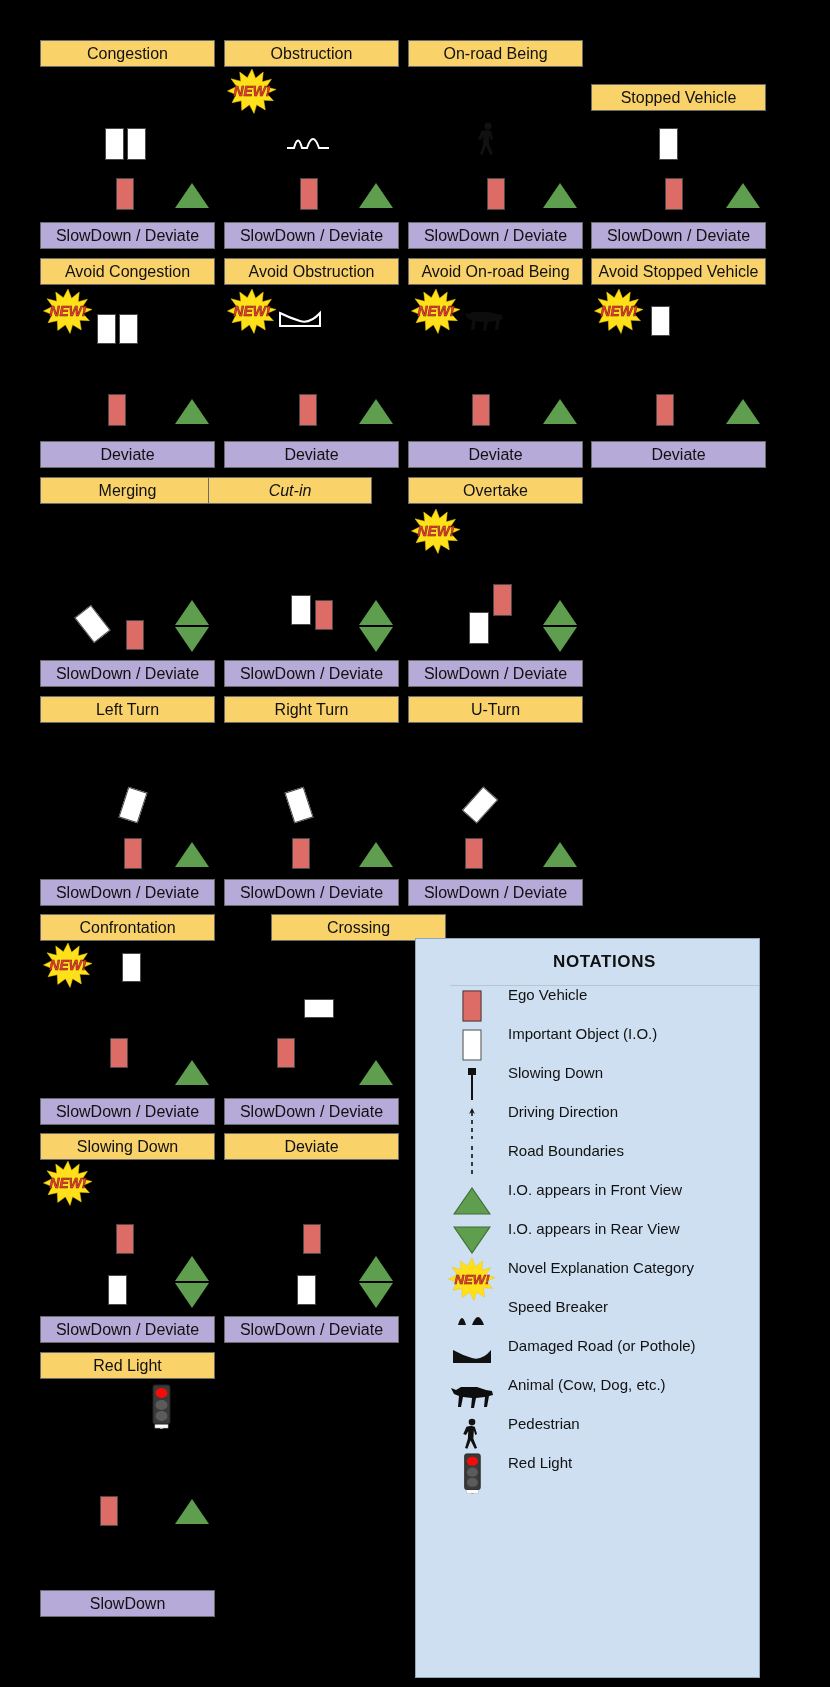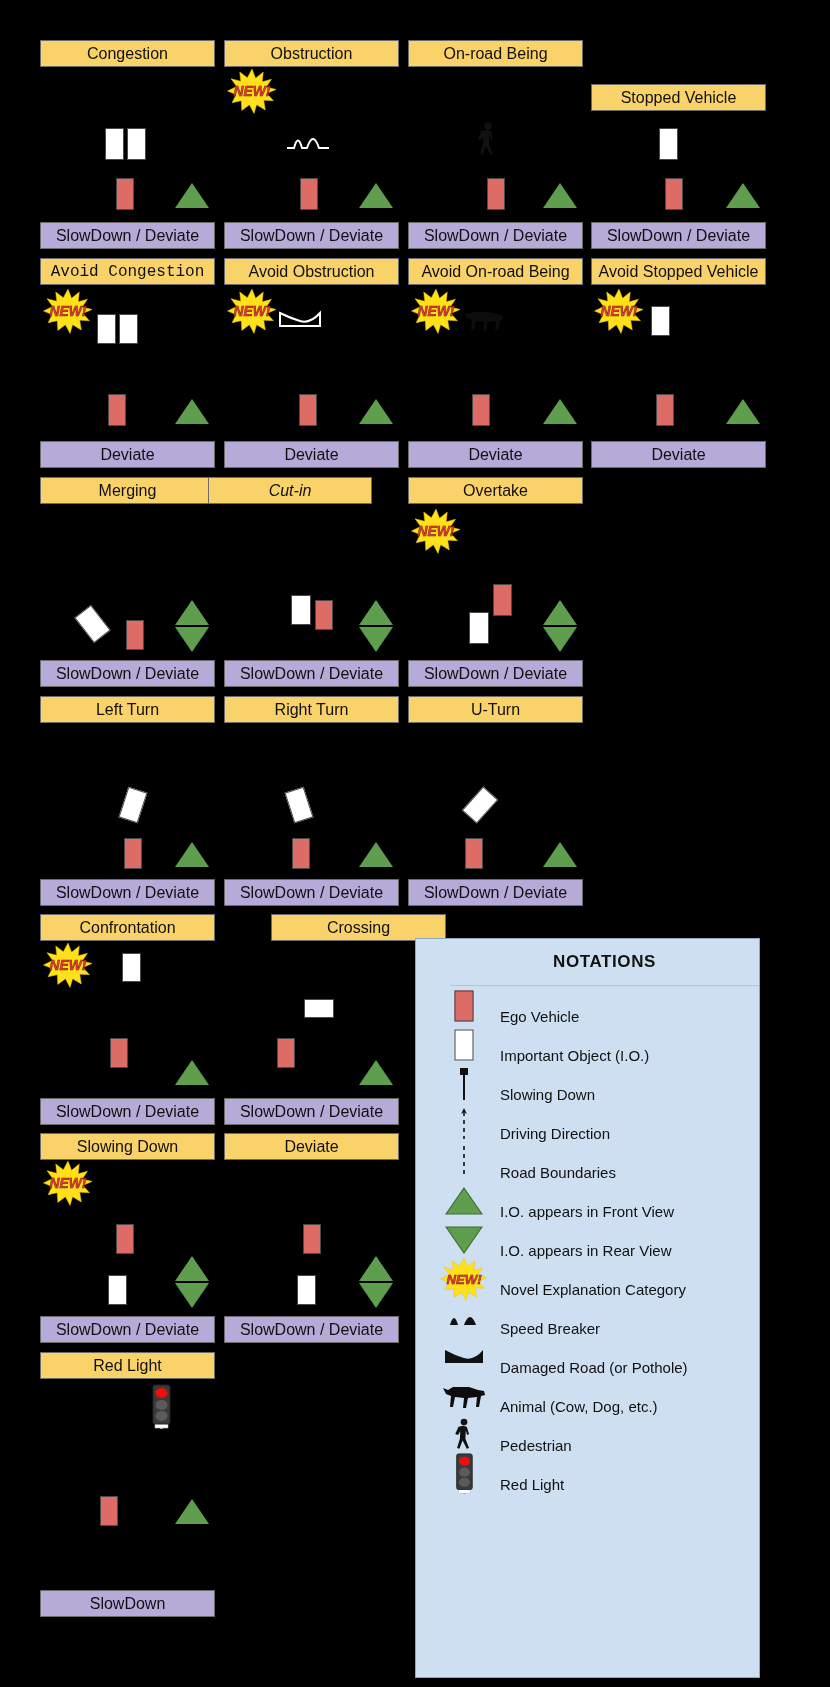--- a/index.html
+++ b/index.html
@@ -27,21 +27,21 @@
 
   .newbadge{position:absolute;width:52px;height:46px;}
   .svgicon{position:absolute;}
 
   
   .notations{position:absolute;left:415px;top:938px;width:345px;height:740px;
              background:#CEDFF2;border:1px solid #8fa8c0;box-sizing:border-box;}
   .not-title{height:46px;display:flex;align-items:center;justify-content:center;
              font-size:17px;font-weight:bold;letter-spacing:.6px;color:#111;
              border-bottom:1px solid #b3c6d9;margin-left:34px;}
-  .not-row{display:flex;align-items:flex-end;height:39px;padding-left:12px;}
+  .not-row{display:flex;align-items:flex-start;height:39px;padding-left:20px;}
   .not-ico{width:72px;height:39px;position:relative;flex:0 0 72px;}
   .not-txt{font-size:15px;color:#111;white-space:nowrap;}
 
   .ni{position:absolute;left:50%;top:50%;transform:translate(-50%,-50%);}
 </style>
 </head>
 <body>
 
 <div class="canvas">
 
@@ -82,21 +82,21 @@
   <div class="ego" style="left:487px;top:178px;width:16px;height:30px;"></div>
   <div class="tri up" style="left:543px;top:183px;"></div>
   <div class="ego" style="left:665px;top:178px;width:16px;height:30px;"></div>
   <div class="tri up" style="left:726px;top:183px;"></div>
 
   <div class="bar act" style="left:40px;top:222px;width:175px;">SlowDown / Deviate</div>
   <div class="bar act" style="left:224px;top:222px;width:175px;">SlowDown / Deviate</div>
   <div class="bar act" style="left:408px;top:222px;width:175px;">SlowDown / Deviate</div>
   <div class="bar act" style="left:591px;top:222px;width:175px;">SlowDown / Deviate</div>
 
-  <div class="bar cat" style="left:40px;top:258px;width:175px;font-family:Liberation Mono, monospace;">Avoid Congestion</div>
+  <div class="bar cat" style="left:40px;top:258px;width:175px;">Avoid Congestion</div>
   <div class="bar cat" style="left:224px;top:258px;width:175px;">Avoid Obstruction</div>
   <div class="bar cat" style="left:408px;top:258px;width:175px;">Avoid On-road Being</div>
   <div class="bar cat" style="left:591px;top:258px;width:175px;">Avoid Stopped Vehicle</div>
 
   <div class="newbadge" style="left:42px;top:288px;">
     <svg viewBox="0 0 100 90" width="52" height="46">
         <polygon points="50,2 57,20 72,8 70,27 88,22 78,37 97,42 79,50 92,64 73,63 76,82 59,72 54,89 45,72 30,83 29,64 11,68 19,52 2,45 20,36 9,21 28,26 26,8 41,19" fill="#FFE01B" stroke="#E8C800" stroke-width="1"></polygon>
         <text x="50" y="55" font-family="Liberation Sans, sans-serif" font-size="27" font-weight="bold" font-style="italic" fill="#E8413B" text-anchor="middle" stroke="#7a1510" stroke-width="1">NEW!</text>
       </svg>
   </div>

